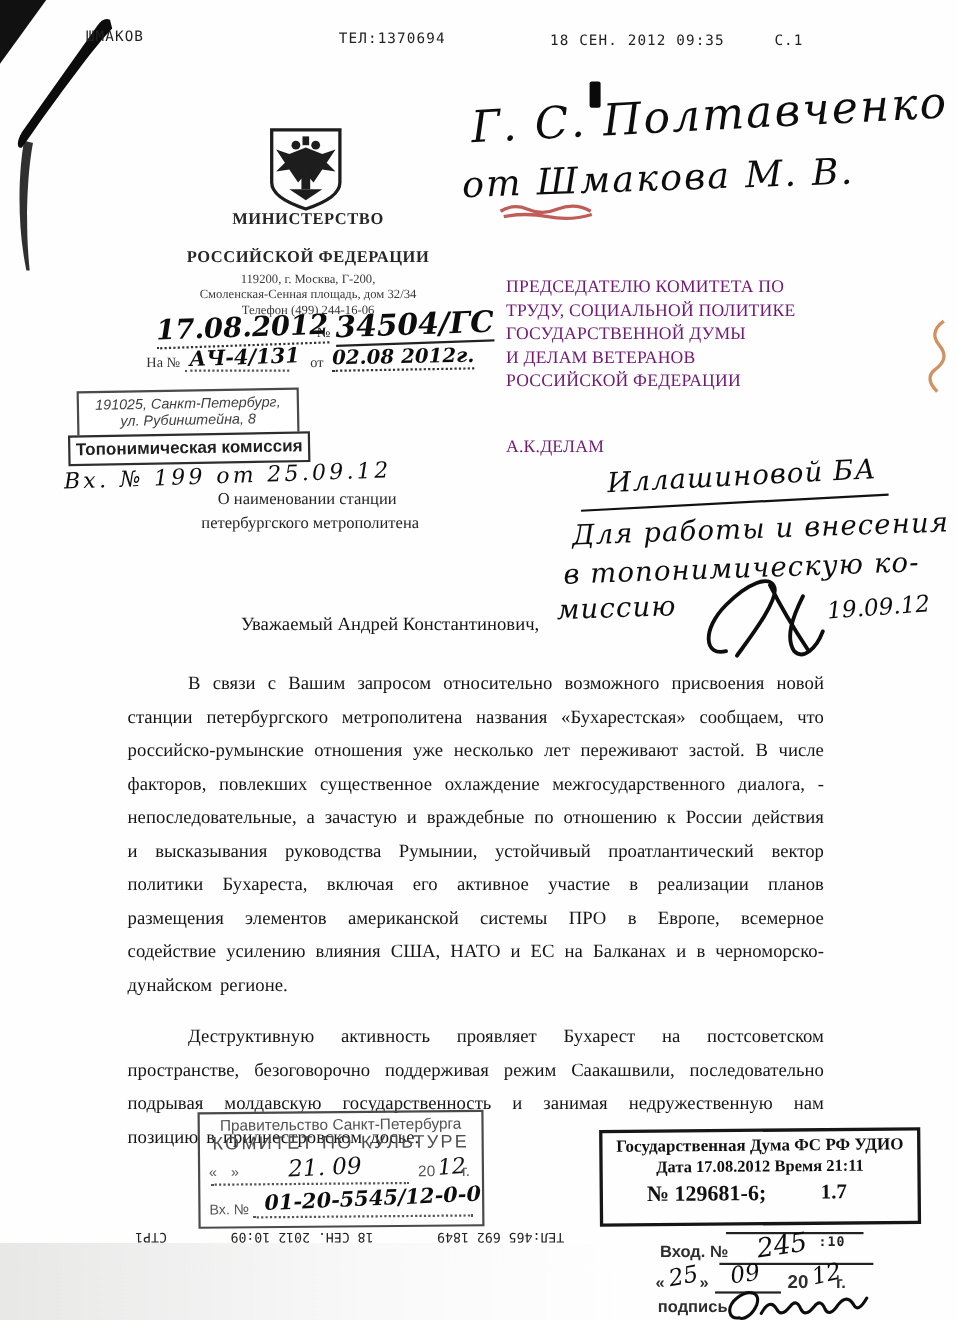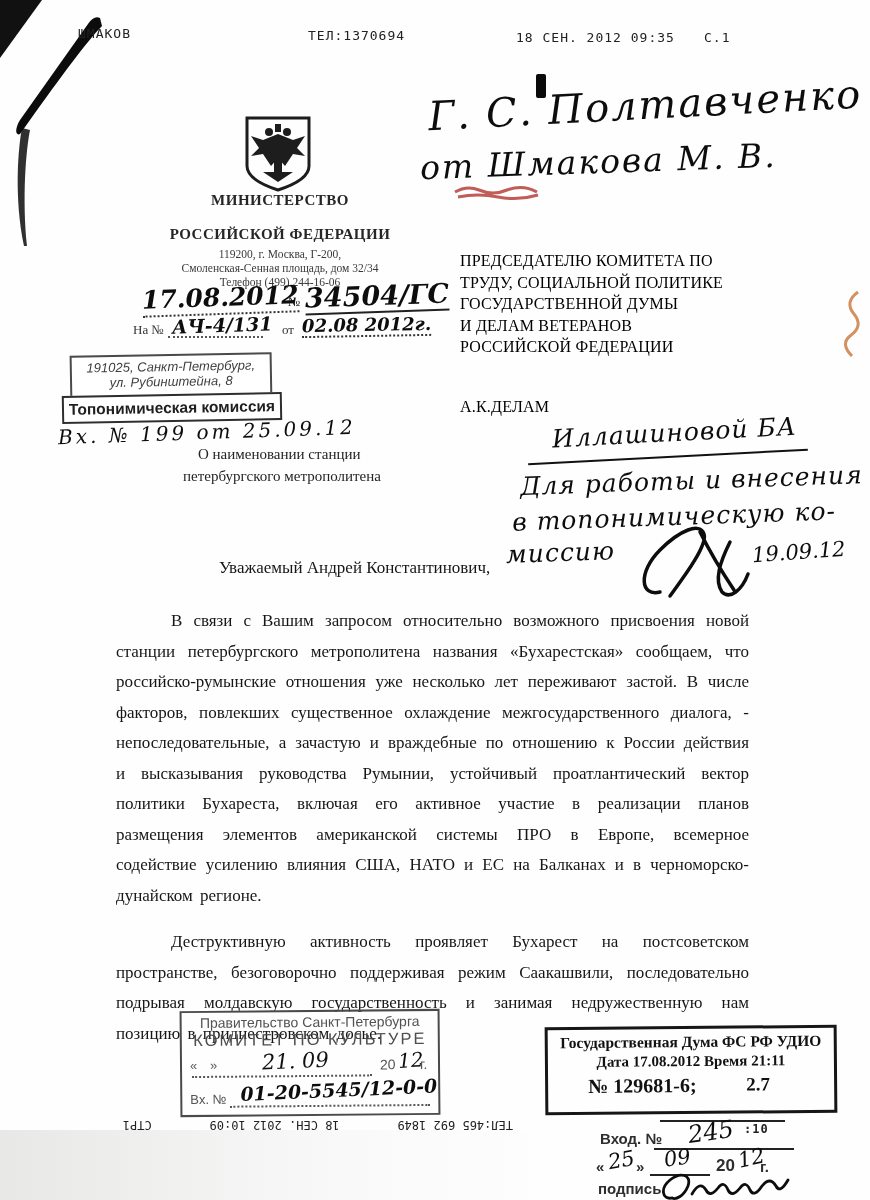--- a/index.html
+++ b/index.html
@@ -6,21 +6,21 @@
   .page{position:relative;width:870px;height:1200px;background:#fefefe;overflow:hidden;
         font-family:"Liberation Serif",serif;color:#1a1a1a;}
   .abs{position:absolute;}
   .fax{font-family:"DejaVu Sans Mono",monospace;font-size:13px;color:#222;letter-spacing:1px;}
   .hw{font-family:"DejaVu Serif",serif;font-style:italic;color:#0d0d0d;}
   .serif{font-family:"Liberation Serif",serif;}
   .sans{font-family:"Liberation Sans",sans-serif;}
   .center{text-align:center;}
   .letterhead-title{font-weight:bold;font-size:15px;letter-spacing:0.5px;color:#262626;line-height:17px;}
   .letterhead-addr{font-size:11.5px;color:#3a3a3a;line-height:14px;}
-  .addressee{font-size:16px;line-height:21.5px;letter-spacing:0.2px;color:#000000;}
+  .addressee{font-size:16px;line-height:21.5px;letter-spacing:0.2px;color:#701a75;}
   .bodytext{font-size:17px;line-height:30.5px;text-align:justify;color:#161616;word-spacing:3px;}
   .bodytext p{margin:16px;text-indent:55px;}
   .stampbox{border:2px solid #4a4a4a;color:#4a4a4a;}
   .dumastamp{border:3px solid #161616;color:#111;font-weight:bold;}
   .dotline{border-bottom:2px dotted #555;}
   .solline{border-bottom:2px solid #222;}
   svg{display:block;}
 </style>
 </head>
 <body>
@@ -30,21 +30,21 @@
   <svg class="abs" style="left:0;top:0;" width="60" height="70">
     <polygon points="0,0 42,0 0,58" fill="#111"></polygon>
   </svg>
   <svg class="abs" style="left:0;top:8;" width="120" height="250">
     <path d="M100,10 C96,8 92,10 88,16 L20,112 C14,122 16,128 20,126 L30,112 C60,70 88,32 102,18 Z" fill="#0c0c0c"></path>
     <path d="M22,120 C18,140 14,190 24,238 L27,238 C22,190 26,142 30,122 Z" fill="#0c0c0c" opacity="0.85"></path>
   </svg>
 
   <div class="abs fax" style="left:78px;top:26px;">ШМАКОВ</div>
   <div class="abs fax" style="left:308px;top:28px;">ТЕЛ:1370694</div>
-  <div class="abs fax" style="left:516px;top:30px;">18 СЕН. 2012 09:35</div>
+  <div class="abs fax" style="left:500px;top:30px;">18 СЕН. 2012 09:35</div>
   <div class="abs fax" style="left:704px;top:30px;">С.1</div>
 
   <div class="abs" style="left:536px;top:74px;width:10px;height:24px;background:#0a0a0a;border-radius:2px;"></div>
   <div class="abs hw" style="left:428px;top:82px;font-size:40px;transform:rotate(-3deg);letter-spacing:2px;">Г. С. Полтавченко</div>
   <div class="abs hw" style="left:420px;top:142px;font-size:33px;transform:rotate(-2deg);letter-spacing:2px;">от Шмакова М. В.</div>
 
   <svg class="abs" style="left:452px;top:182px;" width="95" height="20">
     <path d="M3,10 q12,-7 24,-2 q14,6 28,0 q16,-6 30,2 M6,15 q20,-4 40,0 q20,4 40,-2" stroke="#b5413c" stroke-width="3" fill="none" opacity="0.85"></path>
   </svg>
 
@@ -133,21 +133,21 @@
       <span class="hw" style="position:absolute;left:58px;top:0px;font-size:19px;font-weight:bold;transform:rotate(-2deg);color:#0d0d0d;">01-20-5545/12-0-0</span>
       <span class="abs dotline" style="left:48px;top:26px;width:200px;"></span>
     </div>
   </div>
 
   <div class="abs dumastamp serif" style="left:545px;top:1026px;width:286px;height:82px;text-align:center;transform:rotate(-0.5deg);">
     <div style="font-size:15.5px;margin-top:4px;">Государственная Дума ФС РФ УДИО</div>
     <div style="font-size:15px;margin-top:2px;">Дата 17.08.2012  Время 21:11</div>
     <div style="position:relative;height:30px;">
       <span style="position:absolute;left:40px;top:4px;font-size:20px;">№ 129681-6;</span>
-      <span style="position:absolute;left:198px;top:4px;font-size:19px;">2.7</span>
+      <span style="position:absolute;left:198px;top:4px;font-size:19px;">1.7</span>
     </div>
   </div>
 
   <div class="abs fax" style="left:168px;top:1118px;width:345px;font-size:12px;transform:rotate(180deg);white-space:pre;letter-spacing:0;">ТЕЛ:465 692 1849        18 СЕН. 2012 10:09        СТР1</div>
 
   <div class="abs" style="left:592px;top:1112px;width:250px;height:80px;">
     <span class="abs solline" style="left:68px;top:8px;width:125px;"></span>
     <span class="sans" style="position:absolute;left:8px;top:18px;font-size:15px;font-weight:bold;color:#2e2e2e;">Вход. №</span>
     <span class="hw" style="position:absolute;left:96px;top:6px;font-size:24px;transform:rotate(-8deg);">245</span>
     <span class="fax" style="position:absolute;left:152px;top:10px;font-size:12px;font-weight:bold;">:10</span>

